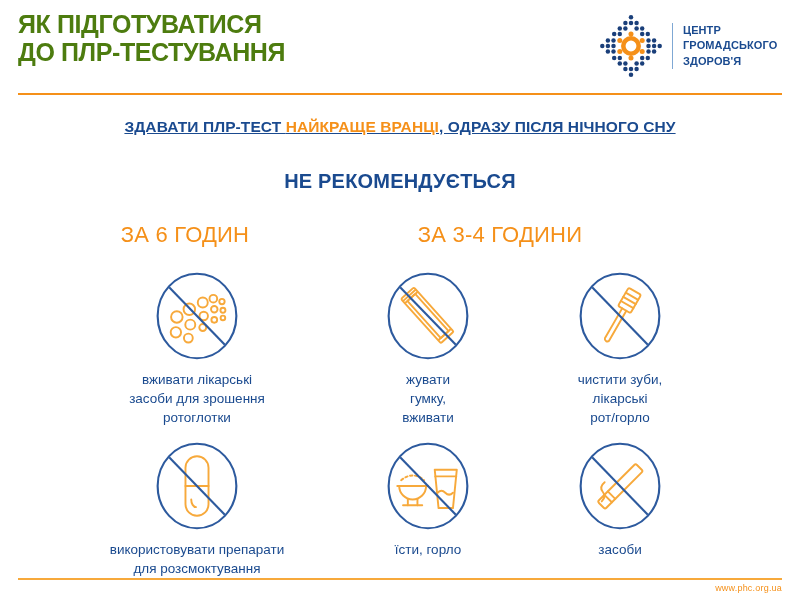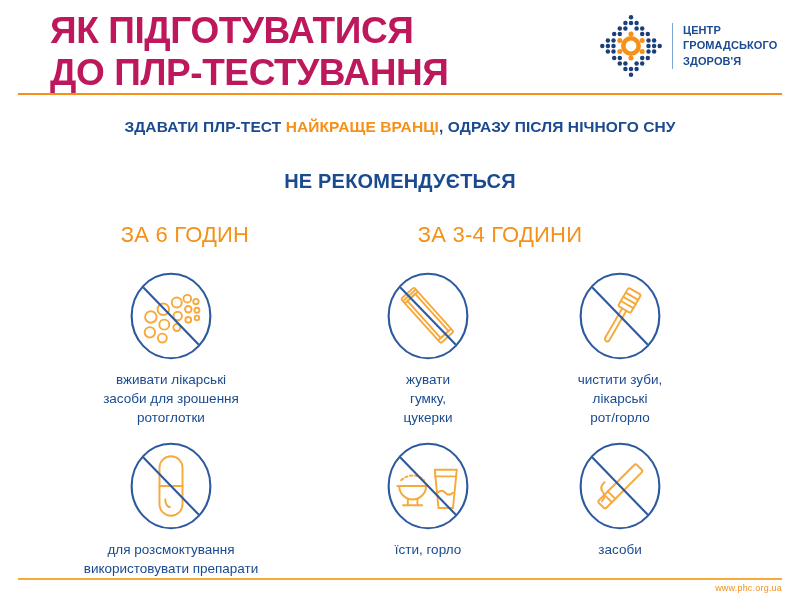--- a/index.html
+++ b/index.html
@@ -28,27 +28,26 @@
     width: 800px;
     height: 95px;
   }
   .title-block {
     position: absolute;
     left: 18px;
     top: 10px;
     width: 560px;
   }
   .title-line {
-    font-size: 37px;
+    font-size: 25px;
     font-weight: bold;
     letter-spacing: -0.4px;
     line-height: 1.13;
-    color: #be185d;
+    color: #4d7c0f;
     white-space: nowrap;
-    margin-left: 32px;
   }
 
   .logo {
     position: absolute;
     left: 596px;
     top: 10px;
     width: 190px;
     height: 72px;
     display: flex;
     align-items: center;
@@ -86,20 +85,21 @@
   .subtitle {
     position: absolute;
     left: 0;
     top: 118px;
     width: 800px;
     text-align: center;
     font-size: 15.5px;
     font-weight: bold;
     color: #1a4a8f;
     letter-spacing: 0.1px;
+    text-decoration: underline;
   }
   .subtitle .hl { color: #F59019; }
 
   .section-heading {
     position: absolute;
     left: 0;
     top: 170px;
     width: 800px;
     text-align: center;
     font-size: 20px;
@@ -137,21 +137,21 @@
   .cell .caption {
     margin-top: 6px;
     font-size: 13.5px;
     line-height: 1.42;
     color: #1a4a8f;
   }
 
   
   .c-r1 { top: 268px; }
   .c-r2 { top: 438px; }
-  .c-c1 { left: 56px; }
+  .c-c1 { left: 82px; }
   .c-c2 { left: 313px; }
   .c-c3 { left: 505px; }
 
   svg.icon { display: block; }
 
   
   .footer-rule {
     position: absolute;
     left: 18px;
     top: 578px;
@@ -295,21 +295,21 @@
             <line x1="41" y1="21" x2="59" y2="21"></line>
             <line x1="41" y1="76" x2="59" y2="76"></line>
           </g>
         </g>
         <line x1="21" y1="20" x2="79" y2="80" stroke="#2d5a9e" stroke-width="2.2"></line>
       </svg>
     </div>
     <div class="caption">
       <div>жувати</div>
       <div>гумку,</div>
-      <div>цукерки</div>
+      <div>вживати</div>
     </div>
   </div>
 
   <div class="cell c-r1 c-c3">
     <div class="icon-wrap">
       <svg class="icon" width="96" height="96" viewBox="0 0 100 100">
         <ellipse cx="50" cy="50" rx="41" ry="44" fill="none" stroke="#2d5a9e" stroke-width="2.2"></ellipse>
         <g transform="rotate(30 50 50)">
           <g fill="none" stroke="#F7A93B" stroke-width="2" stroke-linejoin="round" stroke-linecap="round">
             <rect x="43" y="20" width="15" height="22" rx="2"></rect>
@@ -335,22 +335,22 @@
         <ellipse cx="50" cy="50" rx="41" ry="44" fill="none" stroke="#2d5a9e" stroke-width="2.2"></ellipse>
         <g fill="none" stroke="#F7A93B" stroke-width="2" stroke-linecap="round">
           <rect x="38" y="19" width="24" height="62" rx="12"></rect>
           <line x1="38" y1="50" x2="62" y2="50"></line>
           <path d="M44 64 a5 8 0 0 0 5 8"></path>
         </g>
         <line x1="21" y1="20" x2="79" y2="80" stroke="#2d5a9e" stroke-width="2.2"></line>
       </svg>
     </div>
     <div class="caption">
+      <div>використовувати препарати</div>
       <div>для розсмоктування</div>
-      <div>використовувати препарати</div>
     </div>
   </div>
 
   <div class="cell c-r2 c-c2">
     <div class="icon-wrap">
       <svg class="icon" width="96" height="96" viewBox="0 0 100 100">
         <ellipse cx="50" cy="50" rx="41" ry="44" fill="none" stroke="#2d5a9e" stroke-width="2.2"></ellipse>
         <g fill="none" stroke="#F7A93B" stroke-width="2" stroke-linejoin="round" stroke-linecap="round">
 
           <path d="M20 50 L48 50 a14 14 0 0 1 -28 0 Z"></path>

